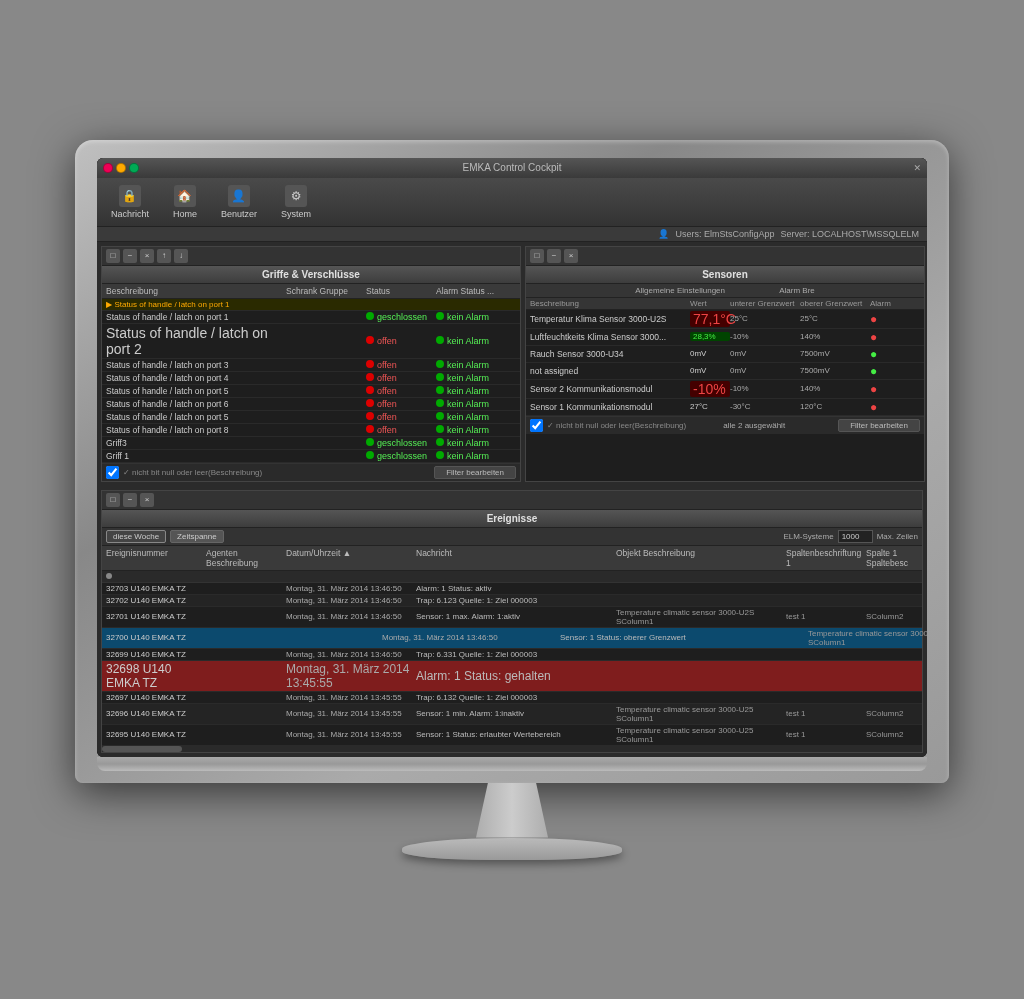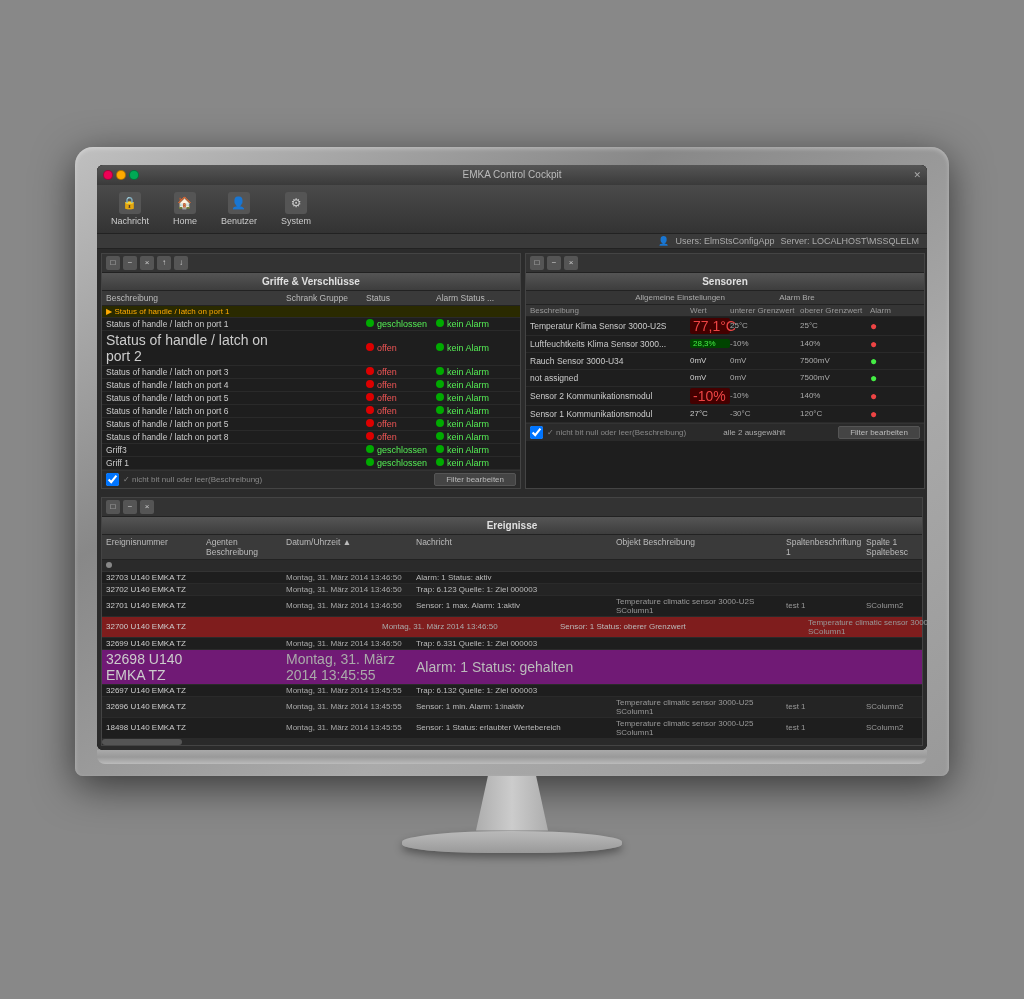--- a/index.html
+++ b/index.html
@@ -592,20 +592,29 @@
         <div style="padding:0 4px 4px 4px;">
           <div class="panel-bottom">
             <div class="panel-toolbar">
               <div class="ptb-btn">□</div>
               <div class="ptb-btn">−</div>
               <div class="ptb-btn">×</div>
             </div>
             <div class="panel-header">
               <span>Ereignisse</span>
             </div>
+            <div class="bottom-toolbar">
+              <button class="period-btn active">diese Woche</button>
+              <button class="period-btn">Zeitspanne</button>
+              <div class="elm-bar">
+                <span>ELM-Systeme</span>
+                <input class="elm-input" type="text" value="1000" style="">
+                <span>Max. Zeilen</span>
+              </div>
+            </div>
             <div class="table-header-row ereignisse-header" style="display:grid;grid-template-columns:100px 80px 130px 200px 170px 80px 60px;background:#3a3a3a;padding:2px 4px;font-size:8.5px;color:#bbb;border-bottom:1px solid #222;">
               <span>Ereignisnummer</span>
               <span>Agenten Beschreibung</span>
               <span>Datum/Uhrzeit ▲</span>
               <span>Nachricht</span>
               <span>Objekt Beschreibung</span>
               <span>Spaltenbeschriftung 1</span>
               <span>Spalte 1 Spaltebesc</span>
             </div>
             <div style="padding:1px 4px;font-size:8px;color:#888;background:#2a2a2a;border-bottom:1px solid #333;">
@@ -633,39 +642,39 @@
     </div>
                 <div class="ereignisse-row" style="grid-template-columns: 100px 80px 130px 200px 170px 80px 60px; padding: 1px 4px; border-bottom: 1px solid rgb(42, 42, 42); display: grid; font-size: 8px; align-items: center;">
       <span style="color:#ccc;">32701 U140 EMKA TZ</span>
       <span></span>
       <span style="color:#aaa;">Montag, 31. März 2014 13:46:50</span>
       <span style="color:#bbb;">Sensor: 1 max. Alarm: 1:aktiv</span>
       <span style="color:#999;">Temperature climatic sensor 3000-U2S SColumn1</span>
       <span style="color:#999;">test 1</span>
       <span style="color:#999;">SColumn2</span>
     </div>
-                <div class="ereignisse-row" style="grid-template-columns: 100px 80px 130px 200px 170px 80px 60px; padding: 1px 4px; border-bottom: 1px solid rgb(42, 42, 42); display: grid; font-size: 8px; align-items: center; background: #7f1d1d; gap: 48px;">
+                <div class="ereignisse-row" style="grid-template-columns: 100px 80px 130px 200px 170px 80px 60px; padding: 1px 4px; border-bottom: 1px solid rgb(42, 42, 42); display: grid; font-size: 8px; align-items: center; background: #0c4a6e; gap: 48px;">
       <span style="color:#ccc;">32700 U140 EMKA TZ</span>
       <span></span>
       <span style="color:#aaa;">Montag, 31. März 2014 13:46:50</span>
       <span style="color:#bbb;">Sensor: 1 Status: oberer Grenzwert</span>
       <span style="color:#999;">Temperature climatic sensor 3000-U2S SColumn1</span>
       <span style="color:#999;">test 1</span>
       <span style="color:#999;">SColumn2</span>
     </div>
                 <div class="ereignisse-row" style="grid-template-columns: 100px 80px 130px 200px 170px 80px 60px; padding: 1px 4px; border-bottom: 1px solid rgb(42, 42, 42); display: grid; font-size: 8px; align-items: center;">
       <span style="color:#ccc;">32699 U140 EMKA TZ</span>
       <span></span>
       <span style="color:#aaa;">Montag, 31. März 2014 13:46:50</span>
       <span style="color:#bbb;">Trap: 6.331 Quelle: 1: Ziel 000003</span>
       <span style="color:#999;"></span>
       <span style="color:#999;"></span>
       <span style="color:#999;"></span>
     </div>
-                <div class="ereignisse-row" style="grid-template-columns: 100px 80px 130px 200px 170px 80px 60px; padding: 1px 4px; border-bottom: 1px solid rgb(42, 42, 42); display: grid; font-size: 14px; align-items: center; background: #701a75;">
+                <div class="ereignisse-row" style="grid-template-columns: 100px 80px 130px 200px 170px 80px 60px; padding: 1px 4px; border-bottom: 1px solid rgb(42, 42, 42); display: grid; font-size: 12px; align-items: center; background: #7f1d1d;">
       <span style="color:#ccc;">32698 U140 EMKA TZ</span>
       <span></span>
       <span style="color:#aaa;">Montag, 31. März 2014 13:45:55</span>
       <span style="color:#bbb;">Alarm: 1 Status: gehalten</span>
       <span style="color:#999;"></span>
       <span style="color:#999;"></span>
       <span style="color:#999;"></span>
     </div>
                 <div class="ereignisse-row" style="grid-template-columns: 100px 80px 130px 200px 170px 80px 60px; padding: 1px 4px; border-bottom: 1px solid rgb(42, 42, 42); display: grid; font-size: 8px; align-items: center;">
       <span style="color:#ccc;">32697 U140 EMKA TZ</span>
@@ -679,21 +688,21 @@
                 <div class="ereignisse-row" style="grid-template-columns: 100px 80px 130px 200px 170px 80px 60px; padding: 1px 4px; border-bottom: 1px solid rgb(42, 42, 42); display: grid; font-size: 8px; align-items: center; background: rgb(36, 36, 36);">
       <span style="color:#ccc;">32696 U140 EMKA TZ</span>
       <span></span>
       <span style="color:#aaa;">Montag, 31. März 2014 13:45:55</span>
       <span style="color:#bbb;">Sensor: 1 min. Alarm: 1:inaktiv</span>
       <span style="color:#999;">Temperature climatic sensor 3000-U25 SColumn1</span>
       <span style="color:#999;">test 1</span>
       <span style="color:#999;">SColumn2</span>
     </div>
                 <div class="ereignisse-row" style="grid-template-columns: 100px 80px 130px 200px 170px 80px 60px; padding: 1px 4px; border-bottom: 1px solid rgb(42, 42, 42); display: grid; font-size: 8px; align-items: center;">
-      <span style="color:#ccc;">18498 U140 EMKA TZ</span>
+      <span style="color:#ccc;">32695 U140 EMKA TZ</span>
       <span></span>
       <span style="color:#aaa;">Montag, 31. März 2014 13:45:55</span>
       <span style="color:#bbb;">Sensor: 1 Status: erlaubter Wertebereich</span>
       <span style="color:#999;">Temperature climatic sensor 3000-U25 SColumn1</span>
       <span style="color:#999;">test 1</span>
       <span style="color:#999;">SColumn2</span>
     </div>
               </div>
 
             <div class="scrollbar-h">

